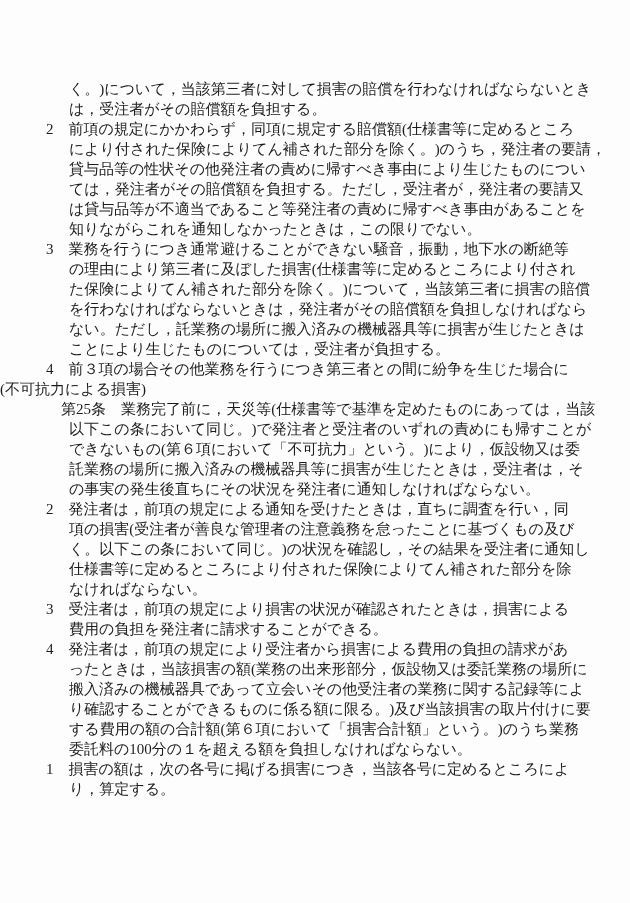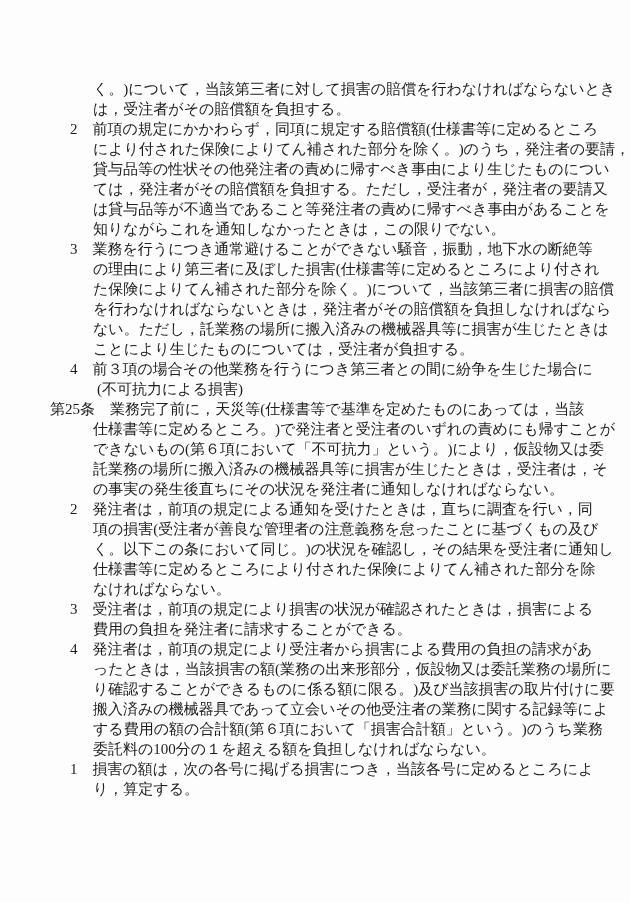--- a/index.html
+++ b/index.html
@@ -25,27 +25,26 @@
     left: 0;
     right: 0;
   }
   .line {
     height: 20px;
     line-height: 20px;
     font-size: 15px;
     color: #1c1c1c;
     white-space: pre;
     letter-spacing: 0px;
-    margin-left: 24px;
   }
   
-  .line.article { padding-left: 26px; } 
+  .line.article { padding-left: 61px; } 
   .line.num     { padding-left: 46px; } 
   .line.cont    { padding-left: 69px; } 
-  .line.head    { padding-left: 73px; } 
+  .line.head    { } 
 </style>
 </head>
 <body style="background: rgb(253, 253, 253);">
 
 <div class="page">
   <div class="doc-lines">
       <div class="line cont">く。)について，当該第三者に対して損害の賠償を行わなければならないとき</div>
       <div class="line cont">は，受注者がその賠償額を負担する。</div>
       <div class="line num">2　前項の規定にかかわらず，同項に規定する賠償額(仕様書等に定めるところ</div>
       <div class="line cont">により付された保険によりてん補された部分を除く。)のうち，発注者の要請，</div>
@@ -55,33 +54,33 @@
       <div class="line cont">知りながらこれを通知しなかったときは，この限りでない。</div>
       <div class="line num">3　業務を行うにつき通常避けることができない騒音，振動，地下水の断絶等</div>
       <div class="line cont">の理由により第三者に及ぼした損害(仕様書等に定めるところにより付され</div>
       <div class="line cont">た保険によりてん補された部分を除く。)について，当該第三者に損害の賠償</div>
       <div class="line cont">を行わなければならないときは，発注者がその賠償額を負担しなければなら</div>
       <div class="line cont">ない。ただし，託業務の場所に搬入済みの機械器具等に損害が生じたときは</div>
       <div class="line cont">ことにより生じたものについては，受注者が負担する。</div>
       <div class="line num">4　前３項の場合その他業務を行うにつき第三者との間に紛争を生じた場合に</div>
       <div class="line head">(不可抗力による損害)</div>
       <div class="line article">第25条　業務完了前に，天災等(仕様書等で基準を定めたものにあっては，当該</div>
-      <div class="line cont">仕様書等に定めるところ。)で発注者と受注者のいずれの責めにも帰すことが</div>
+      <div class="line cont">以下この条において同じ。)で発注者と受注者のいずれの責めにも帰すことが</div>
       <div class="line cont">できないもの(第６項において「不可抗力」という。)により，仮設物又は委</div>
       <div class="line cont">託業務の場所に搬入済みの機械器具等に損害が生じたときは，受注者は，そ</div>
       <div class="line cont">の事実の発生後直ちにその状況を発注者に通知しなければならない。</div>
       <div class="line num">2　発注者は，前項の規定による通知を受けたときは，直ちに調査を行い，同</div>
       <div class="line cont">項の損害(受注者が善良な管理者の注意義務を怠ったことに基づくもの及び</div>
       <div class="line cont">く。以下この条において同じ。)の状況を確認し，その結果を受注者に通知し</div>
       <div class="line cont">仕様書等に定めるところにより付された保険によりてん補された部分を除</div>
       <div class="line cont">なければならない。</div>
       <div class="line num">3　受注者は，前項の規定により損害の状況が確認されたときは，損害による</div>
       <div class="line cont">費用の負担を発注者に請求することができる。</div>
       <div class="line num">4　発注者は，前項の規定により受注者から損害による費用の負担の請求があ</div>
       <div class="line cont">ったときは，当該損害の額(業務の出来形部分，仮設物又は委託業務の場所に</div>
+      <div class="line cont">搬入済みの機械器具であって立会いその他受注者の業務に関する記録等によ</div>
       <div class="line cont">り確認することができるものに係る額に限る。)及び当該損害の取片付けに要</div>
-      <div class="line cont">搬入済みの機械器具であって立会いその他受注者の業務に関する記録等によ</div>
       <div class="line cont">する費用の額の合計額(第６項において「損害合計額」という。)のうち業務</div>
       <div class="line cont">委託料の100分の１を超える額を負担しなければならない。</div>
       <div class="line num">1　損害の額は，次の各号に掲げる損害につき，当該各号に定めるところによ</div>
       <div class="line cont">り，算定する。</div>
     </div>
 </div>
 
 </body></html>

